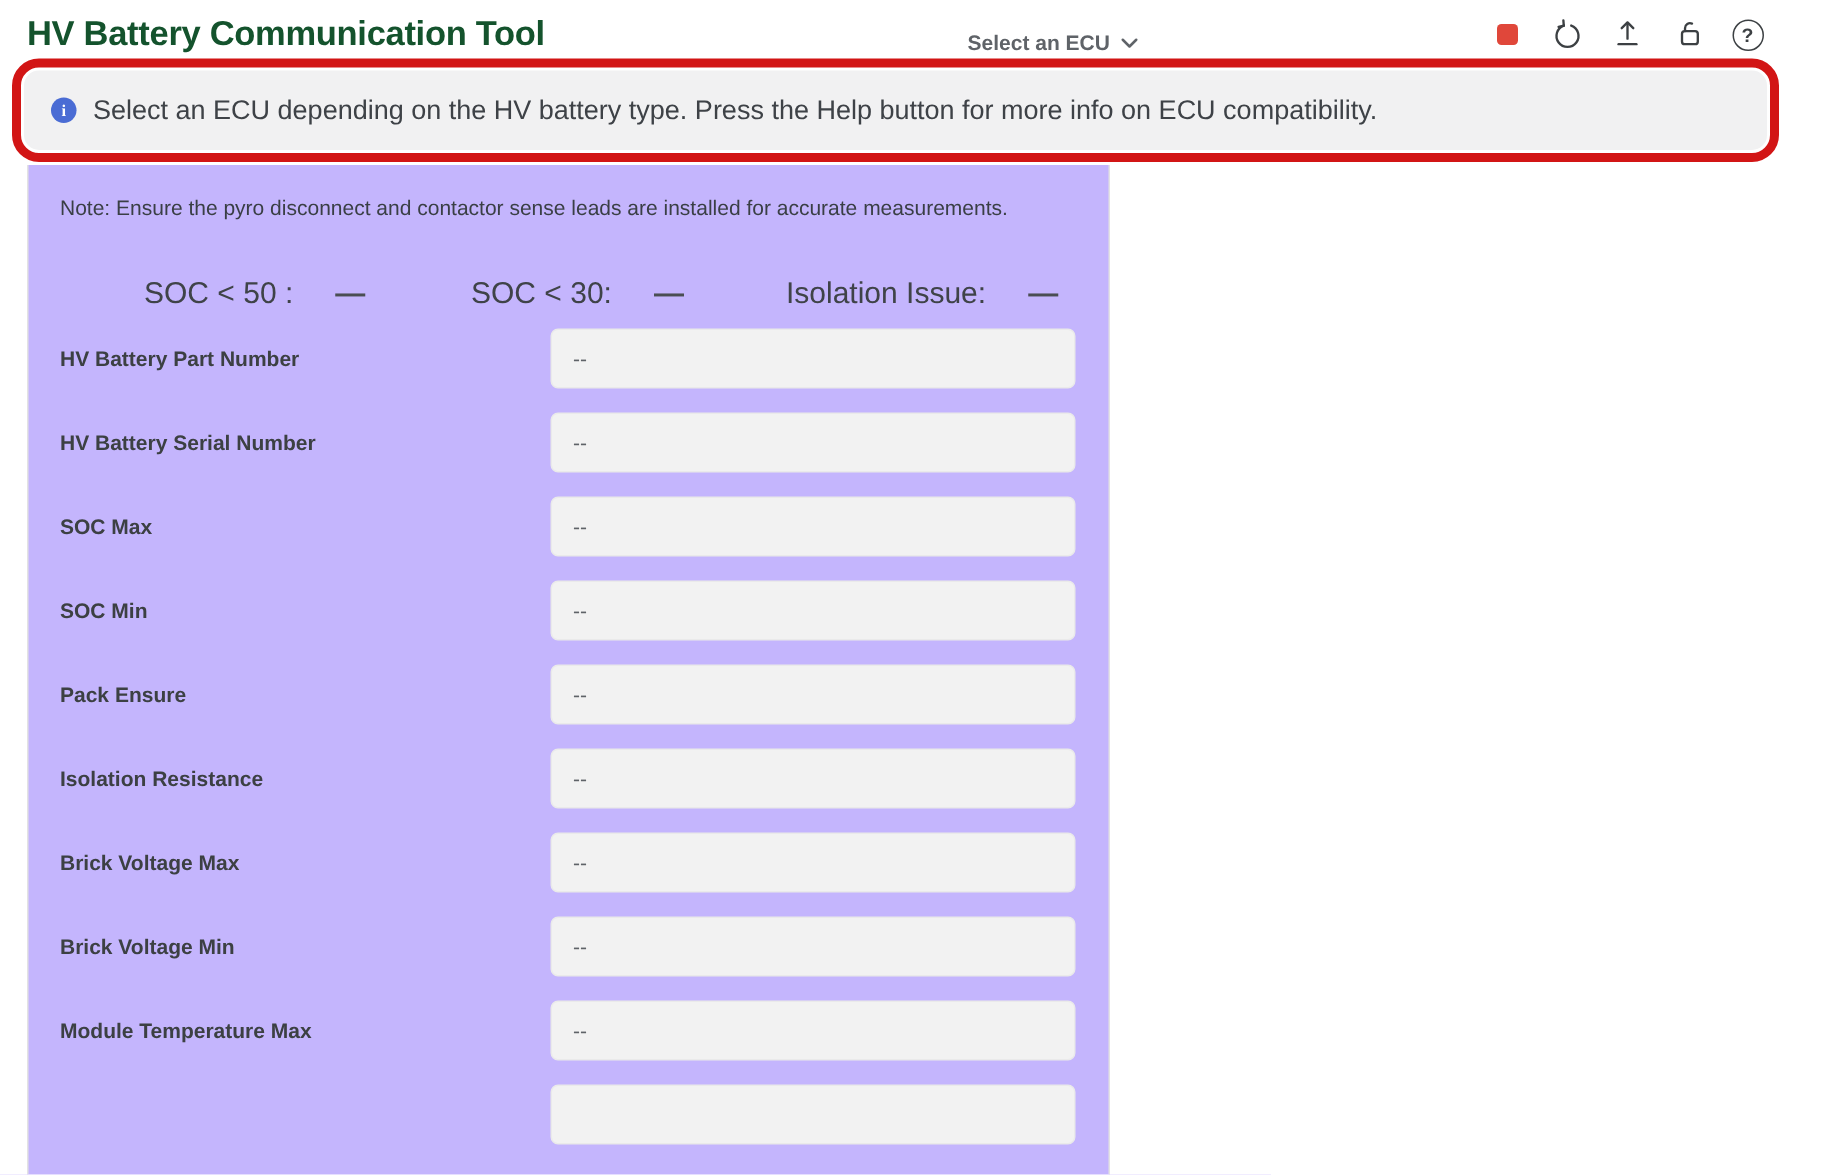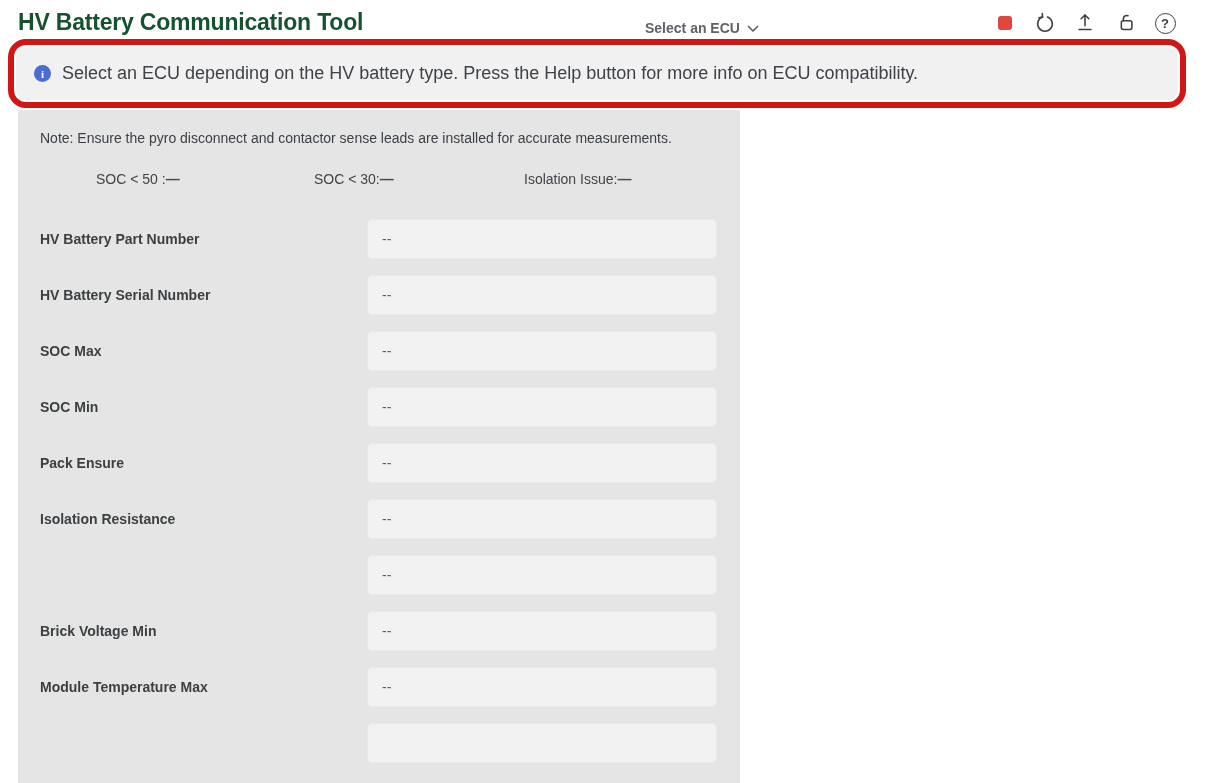--- a/index.html
+++ b/index.html
@@ -63,30 +63,30 @@
     display: flex; align-items: center; justify-content: center;
     font-family: "Liberation Serif", serif;
     flex: 0 0 auto;
   }
   .banner-text { font-size: 18px; color: #3e4247; }
 
   
   .content-panel {
     position: absolute; left: 18px; top: 110px;
     width: 722px; height: 673px;
-    background: #e5e5e5;
+    background: #c4b5fd;
     border-left: 1px solid #e3e3e3;
     border-right: 1px solid #e3e3e3;
   }
   .note-text {
     position: absolute; left: 21px; top: 20px;
     font-size: 14px; color: #3a3f45; white-space: nowrap;
   }
   .status-row { position: absolute; left: 0; top: 61px; width: 100%; height: 20px; }
-  .status-item { position: absolute; display: flex; align-items: center; gap: 0; font-size: 14px; color: #3f4348; white-space: nowrap; }
+  .status-item { position: absolute; display: flex; align-items: center; gap: 28px; font-size: 20px; color: #3f4348; white-space: nowrap; margin-top: 14px; }
   .status-item .status-value { color: #4a4e53; font-weight: 600; }
   .status-0 { left: 77px; }
   .status-1 { left: 295px; }
   .status-2 { left: 505px; }
 
   .form-rows { position: absolute; left: 0; top: 109px; width: 100%; }
   .form-row { position: relative; height: 40px; margin-bottom: 16px; }
   .field-label {
     position: absolute; left: 21px; top: 0;
     line-height: 40px; font-size: 14px; font-weight: 600; color: #3c4043;
@@ -191,20 +191,21 @@
     </div>
     <div class="form-row">
       <div class="field-label">Pack Ensure</div>
       <div class="field-box">--</div>
     </div>
     <div class="form-row">
       <div class="field-label">Isolation Resistance</div>
       <div class="field-box">--</div>
     </div>
     <div class="form-row">
+      <div class="field-label">Brick Voltage Max</div>
       <div class="field-box">--</div>
     </div>
     <div class="form-row">
       <div class="field-label">Brick Voltage Min</div>
       <div class="field-box">--</div>
     </div>
     <div class="form-row">
       <div class="field-label">Module Temperature Max</div>
       <div class="field-box">--</div>
     </div>

